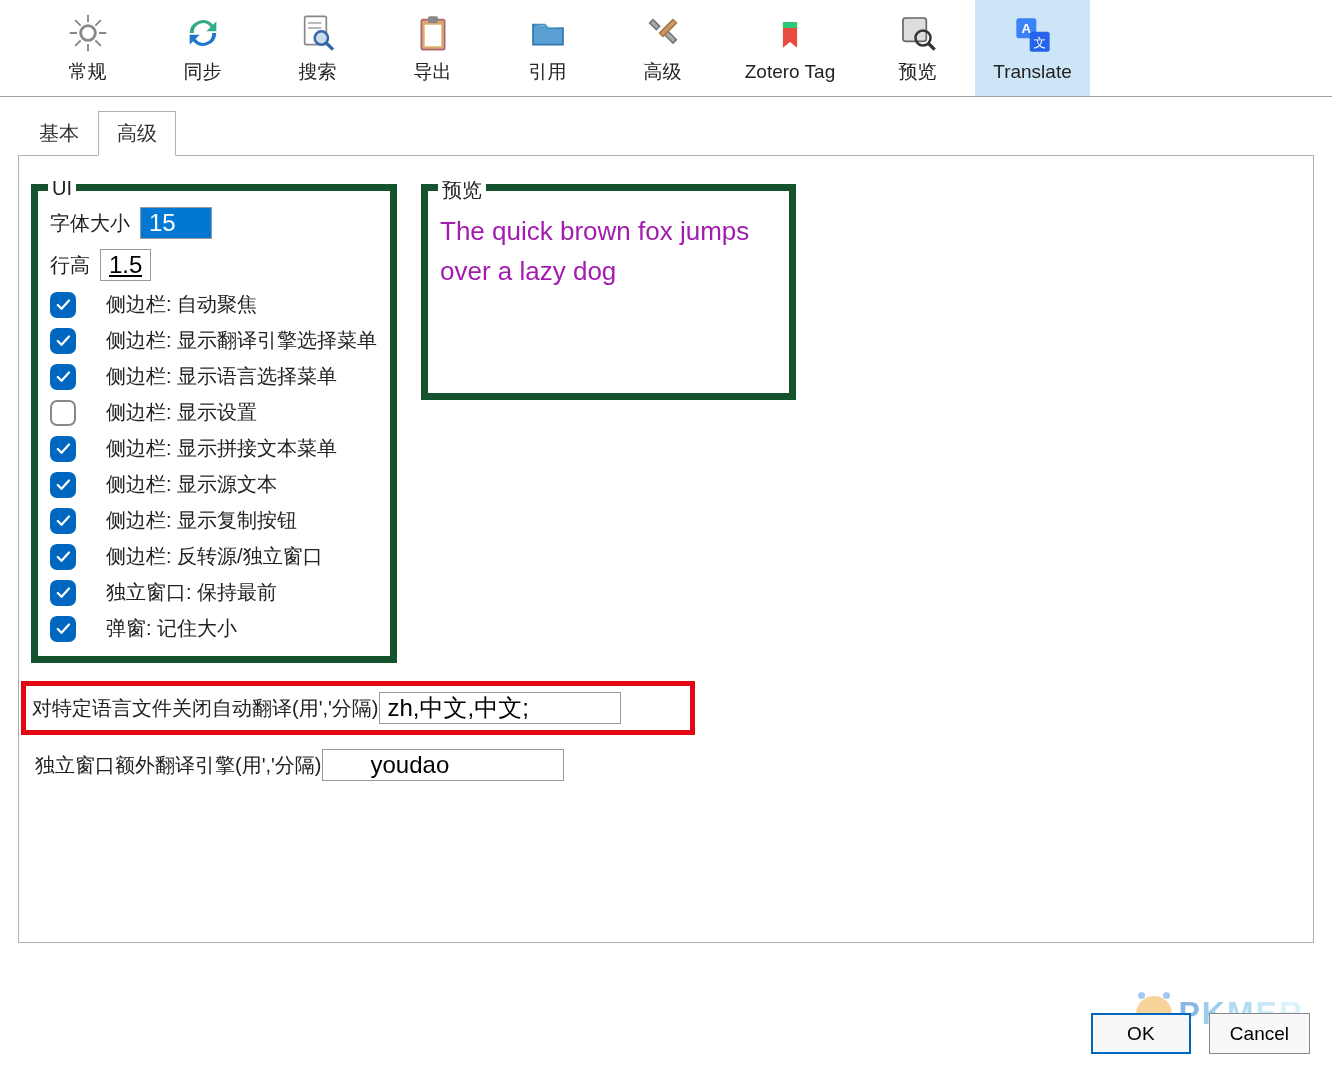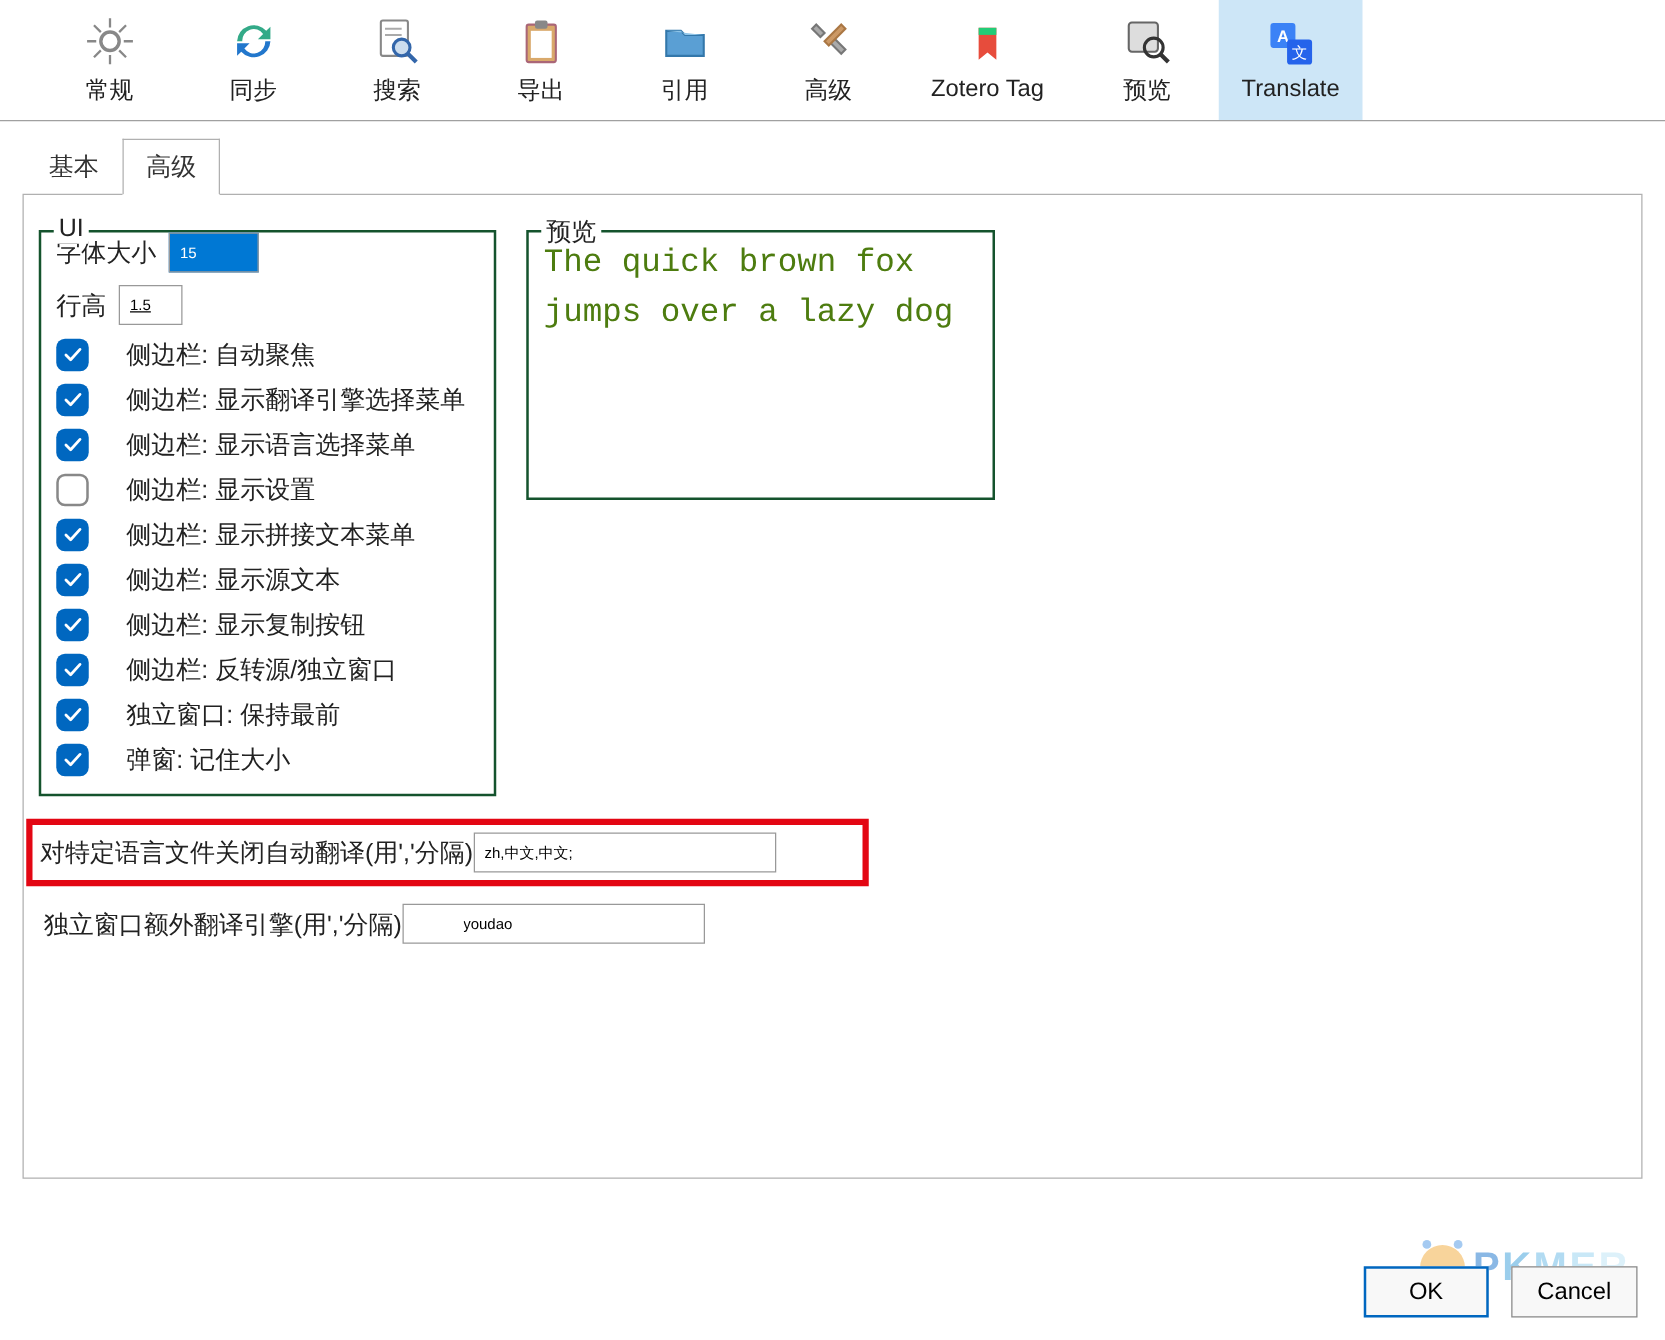--- a/index.html
+++ b/index.html
@@ -74,22 +74,22 @@
       position: relative;
     }
 
     .columns {
       display: flex;
       gap: 24px;
     }
 
     
     .group {
-      border: 2px solid #14532d;
-      padding: 0 12px 14px 12px;
+      border: 7px solid #14532d;
+      padding: 16px 12px 14px 12px;
       position: relative;
       margin-top: 8px;
     }
     .group-ui {
       width: 366px;
     }
     .group-preview {
       width: 375px;
       height: 216px;
     }
@@ -110,21 +110,21 @@
       gap: 10px;
     }
     .form-label {
       font-size: 20px;
       color: #222;
       white-space: nowrap;
     }
     .text-input {
       border: 1px solid #999;
       padding: 4px 8px;
-      font-size: 12px;
+      font-size: 24px;
       font-family: inherit;
       height: 32px;
     }
     .text-input.selected {
       background: #0078d4;
       color: #fff;
     }
     .input-fontsize { width: 72px; }
     .input-lineheight { width: 51px; text-decoration: underline; }
 
@@ -160,23 +160,22 @@
       height: 18px;
     }
     .check-label {
       font-size: 20px;
       color: #222;
     }
 
     .preview-text {
       font-size: 26px;
       line-height: 1.55;
-      color: #4d7c0f;
+      color: #a21caf;
       padding: 4px 0;
-      font-family: Liberation Mono, monospace;
     }
 
     .bottom-rows {
       margin-top: 18px;
     }
     .bottom-row {
       display: flex;
       align-items: center;
       margin-bottom: 14px;
     }

